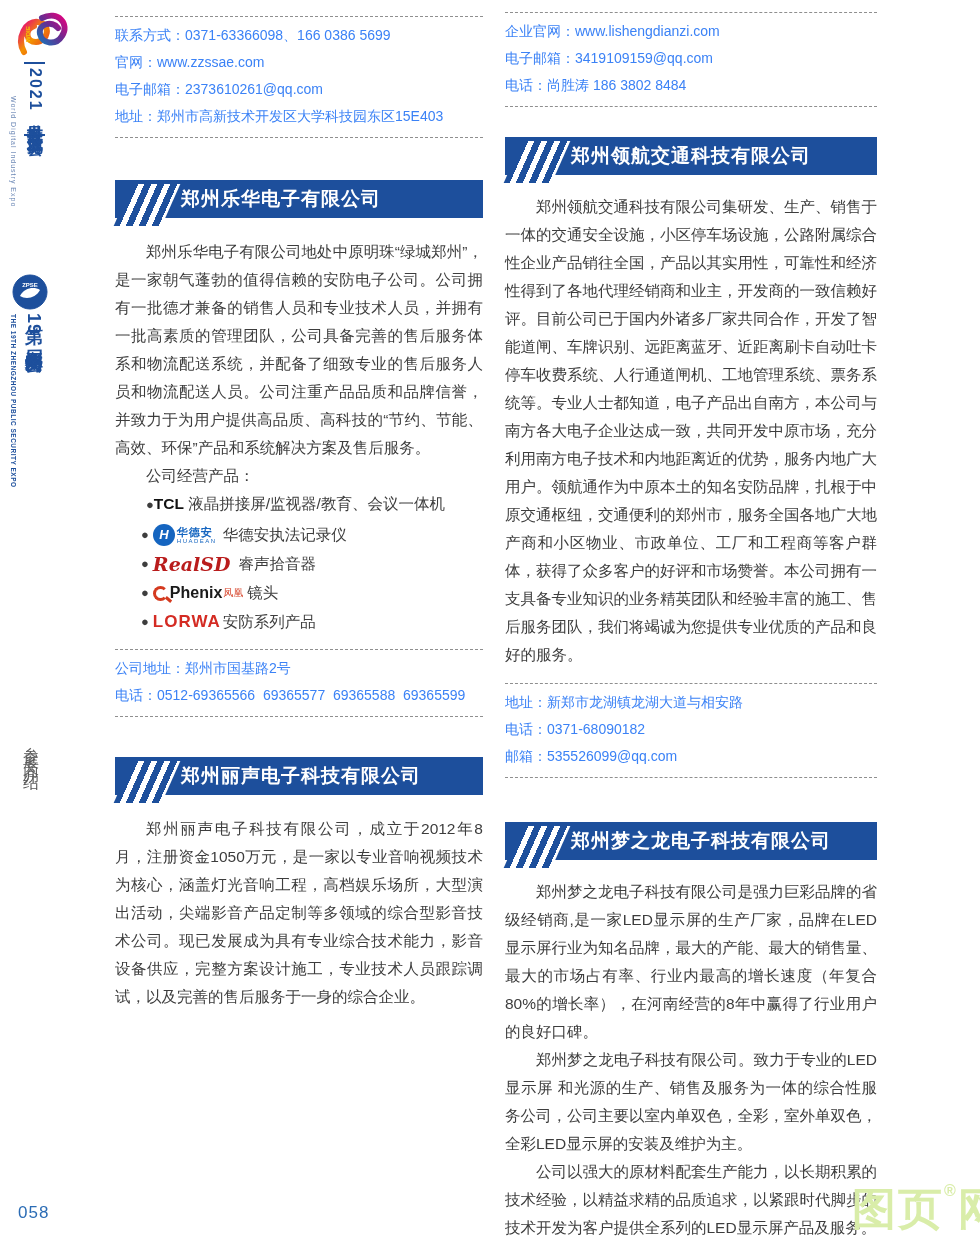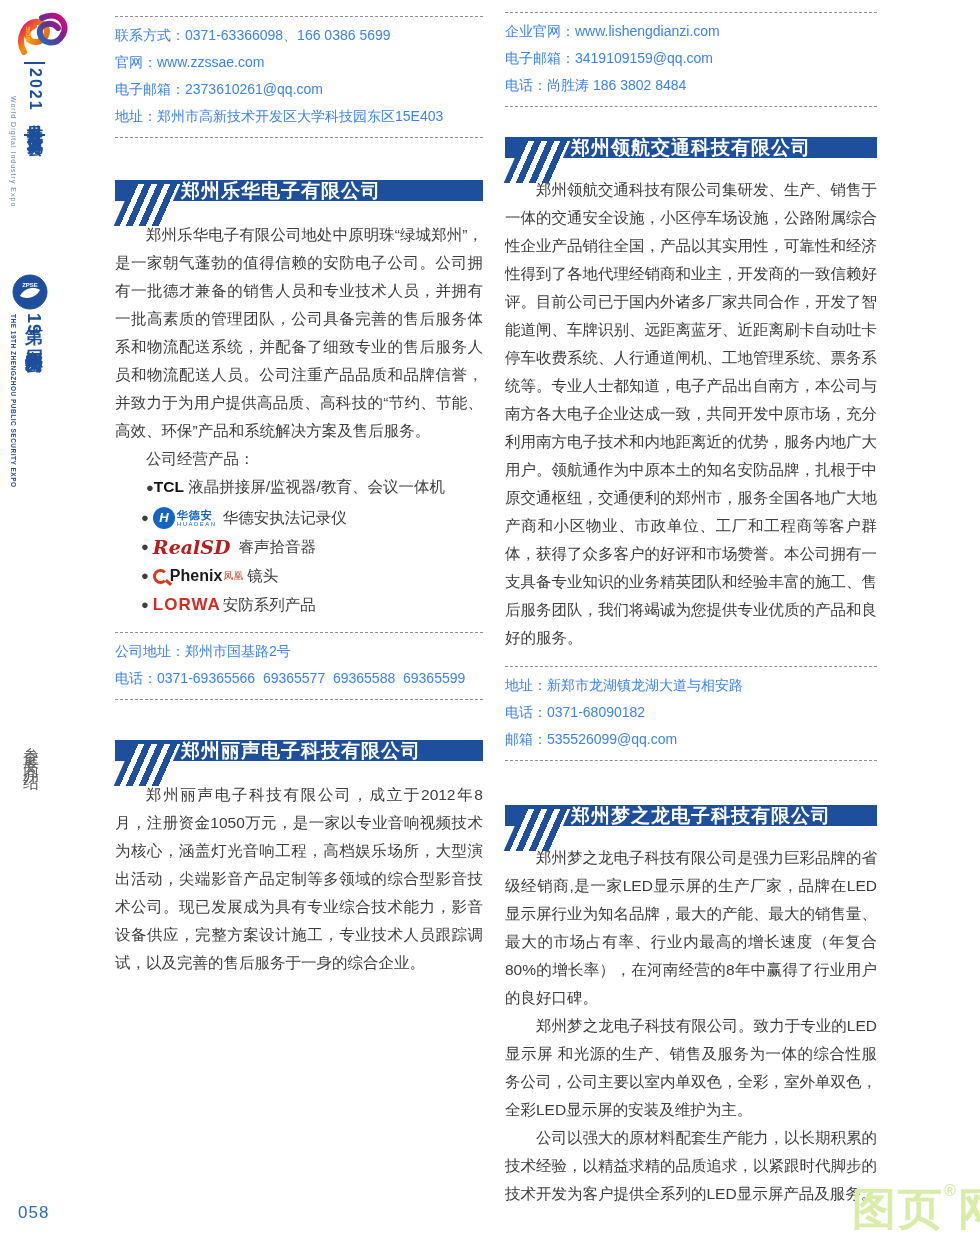--- a/index.html
+++ b/index.html
@@ -61,21 +61,21 @@
   .contact-block {
     border-top:1px dashed #8f8f8f;
     border-bottom:1px dashed #8f8f8f;
     padding:5px 0 7px 0;
   }
   .c-line { font-size:14px; line-height:27px; color:#3b82f6; white-space:pre-wrap; }
 
   .sec-header {
     position:relative;
     background:#1d4f9c;
-    height:21px;
+    height:38px;
     display:flex; align-items:center;
     padding-left:66px;
     color:#ffffff; font-size:19px; font-weight:bold; letter-spacing:1px;
   }
   .sec-stripes {
     position:absolute; left:8px; top:4px;
     width:48px; height:42px;
     background:repeating-linear-gradient(90deg,#1d4f9c 0 6px,#ffffff 6px 12px,#1d4f9c 12px 13px);
     transform:skewX(-24deg);
   }
@@ -216,21 +216,21 @@
   </div>
 
   <div class="logo-line">
     <span class="bullet-dot">●</span>
     <span class="lorwa">LORWA</span>
     <span>安防系列产品</span>
   </div>
 
   <div class="contact-block" style="margin-top:14px;">
     <div class="c-line">公司地址：郑州市国基路2号</div>
-    <div class="c-line">电话：0371-69365566  69365577  69365588  69365599</div>
+    <div class="c-line">电话：0512-69365566  69365577  69365588  69365599</div>
   </div>
 
   <div class="sec-header" style="margin-top:40px;text-align:right;">
     <span class="sec-stripes"></span>
     <span>郑州丽声电子科技有限公司</span>
   </div>
 
   <p class="para indent" style="margin-top:20px;">郑州丽声电子科技有限公司，成立于2012年8月，注册资金1050万元，是一家以专业音响视频技术为核心，涵盖灯光音响工程，高档娱乐场所，大型演出活动，尖端影音产品定制等多领域的综合型影音技术公司。现已发展成为具有专业综合技术能力，影音设备供应，完整方案设计施工，专业技术人员跟踪调试，以及完善的售后服务于一身的综合企业。</p>
 
 </div>

